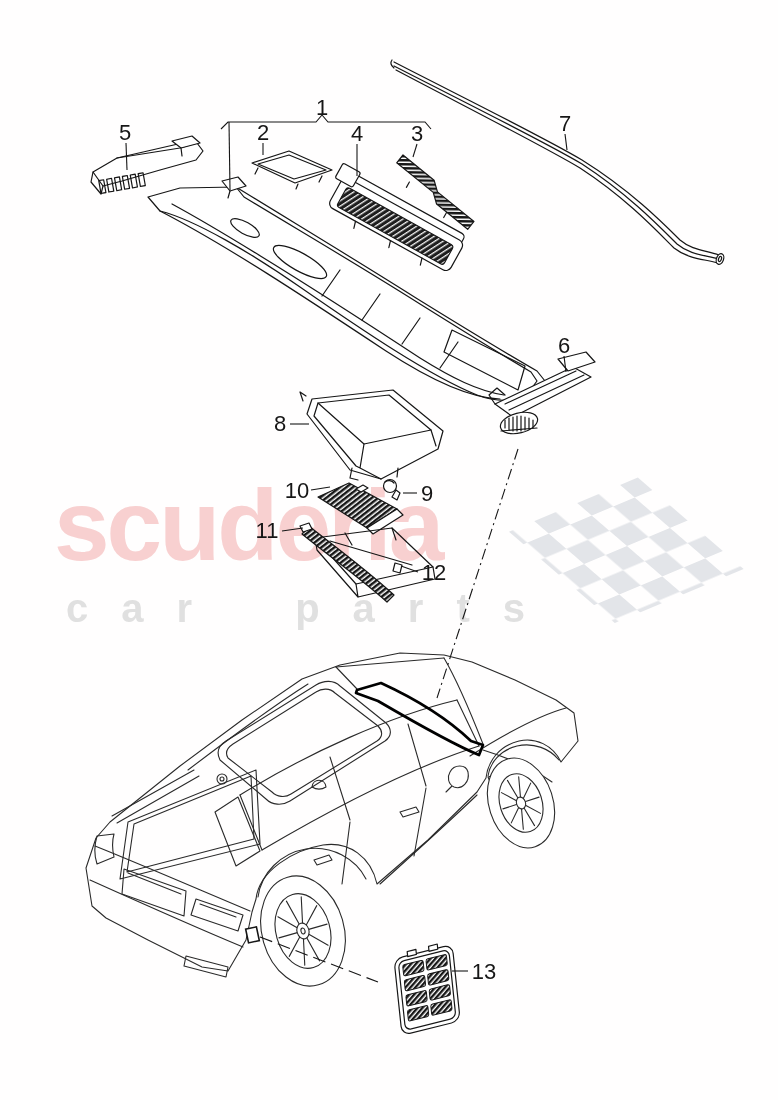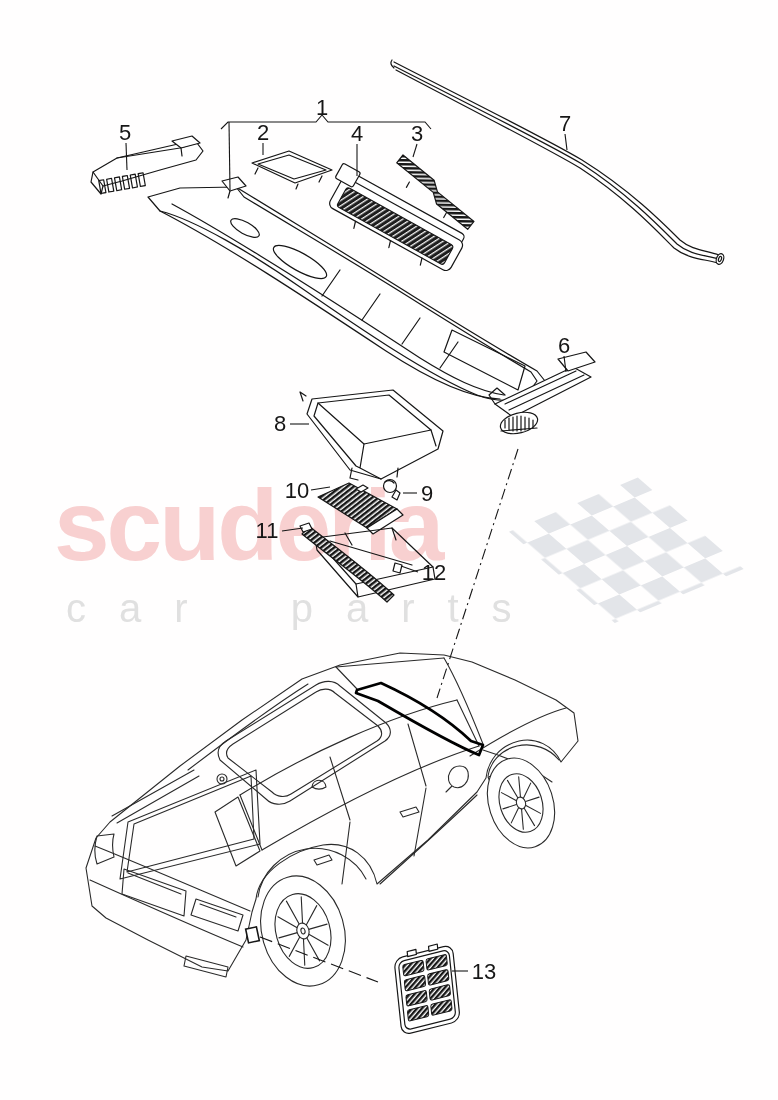--- a/index.html
+++ b/index.html
@@ -7,21 +7,21 @@
     --line:#2a2a2a;
     --pink:#f8d0d0;
     --wmgray:#e0e0e0;
     --flag:#e3e5e9;
   }
   html,body{margin:0;padding:0;background:#fff;}
   .canvas{position:relative;width:778px;height:1100px;background:#fffefe;overflow:hidden;
           font-family:"Liberation Sans",sans-serif;}
   .wm-main{position:absolute;left:54px;top:482px;font-size:100px;line-height:86px;font-weight:bold;
            letter-spacing:-3px;color:var(--pink);white-space:nowrap;user-select:none;}
-  .wm-sub{position:absolute;left:66px;top:586px;font-size:40px;line-height:44px;font-weight:400;
+  .wm-sub{position:absolute;left:66px;top:586px;font-size:40px;line-height:44px;font-weight:700;
           letter-spacing:33px;word-spacing:26px;color:var(--wmgray);white-space:nowrap;user-select:none;}
   svg{position:absolute;left:0;top:0;}
   .ln{fill:none;stroke:var(--ink);stroke-width:1.2;stroke-linejoin:round;stroke-linecap:round;}
   .lnw{fill:#fff;stroke:var(--ink);stroke-width:1.2;stroke-linejoin:round;stroke-linecap:round;}
   .car{fill:none;stroke:var(--line);stroke-width:1.1;stroke-linejoin:round;stroke-linecap:round;}
   .carw{fill:#fff;stroke:var(--line);stroke-width:1.1;stroke-linejoin:round;}
   .thick{fill:none;stroke:#000;stroke-width:2.7;stroke-linejoin:round;}
   .callout{fill:var(--ink);font-family:"Liberation Sans",sans-serif;font-size:22px;}
   .leader{fill:none;stroke:var(--ink);stroke-width:1.1;}
 </style>

